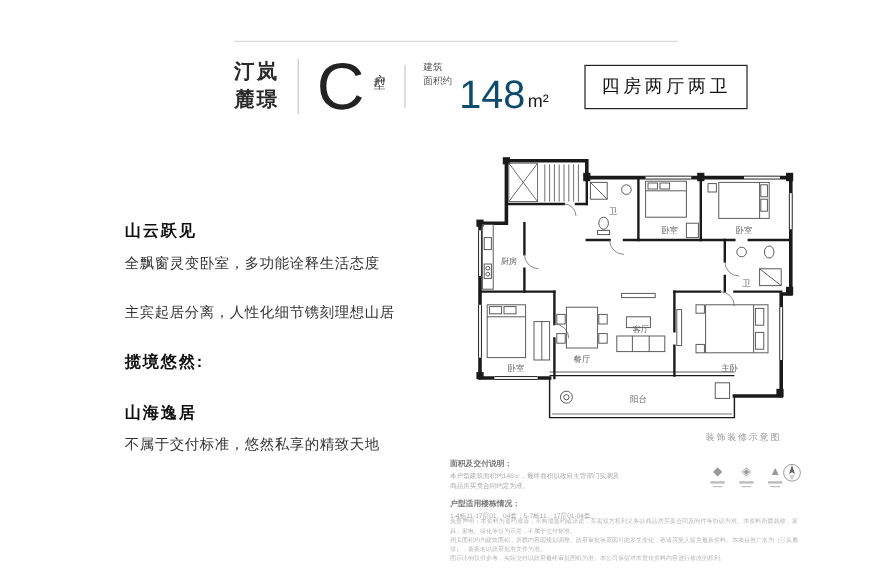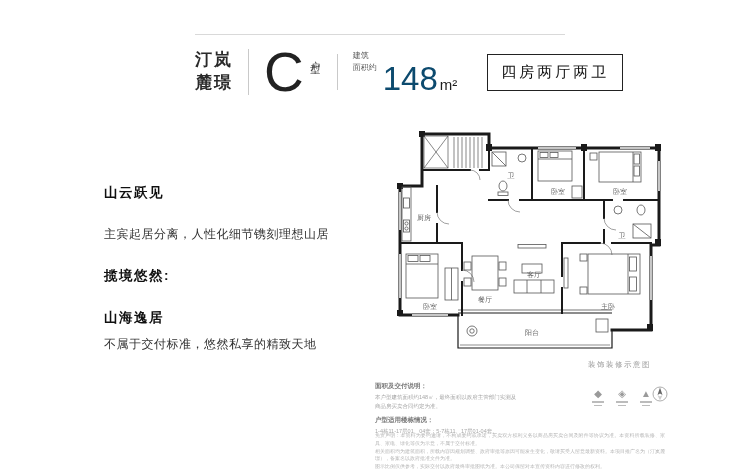--- a/index.html
+++ b/index.html
@@ -76,20 +76,21 @@
       </span>
       <span class="area-number">148</span>
       <span class="area-unit">m²</span>
     </div>
     <div class="spec-box">四房两厅两卫</div>
   </header>
 
   <section class="features">
     <div class="feature">
       <h3>山云跃见</h3>
+      <p>全飘窗灵变卧室，多功能诠释生活态度</p>
     </div>
     <div class="feature">
       <p>主宾起居分离，人性化细节镌刻理想山居</p>
     </div>
     <div class="feature">
       <h3>揽境悠然:</h3>
     </div>
     <div class="feature">
       <h3>山海逸居</h3>
       <p>不属于交付标准，悠然私享的精致天地</p>

